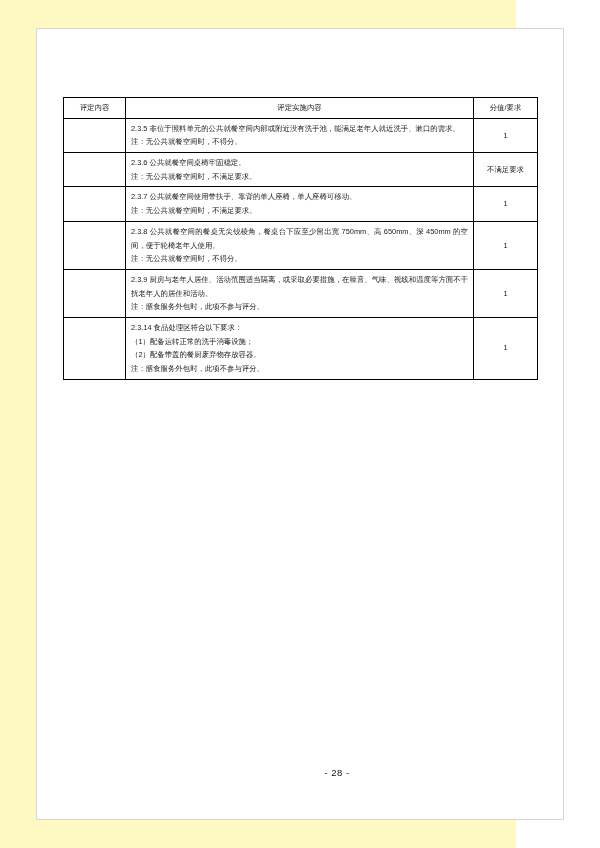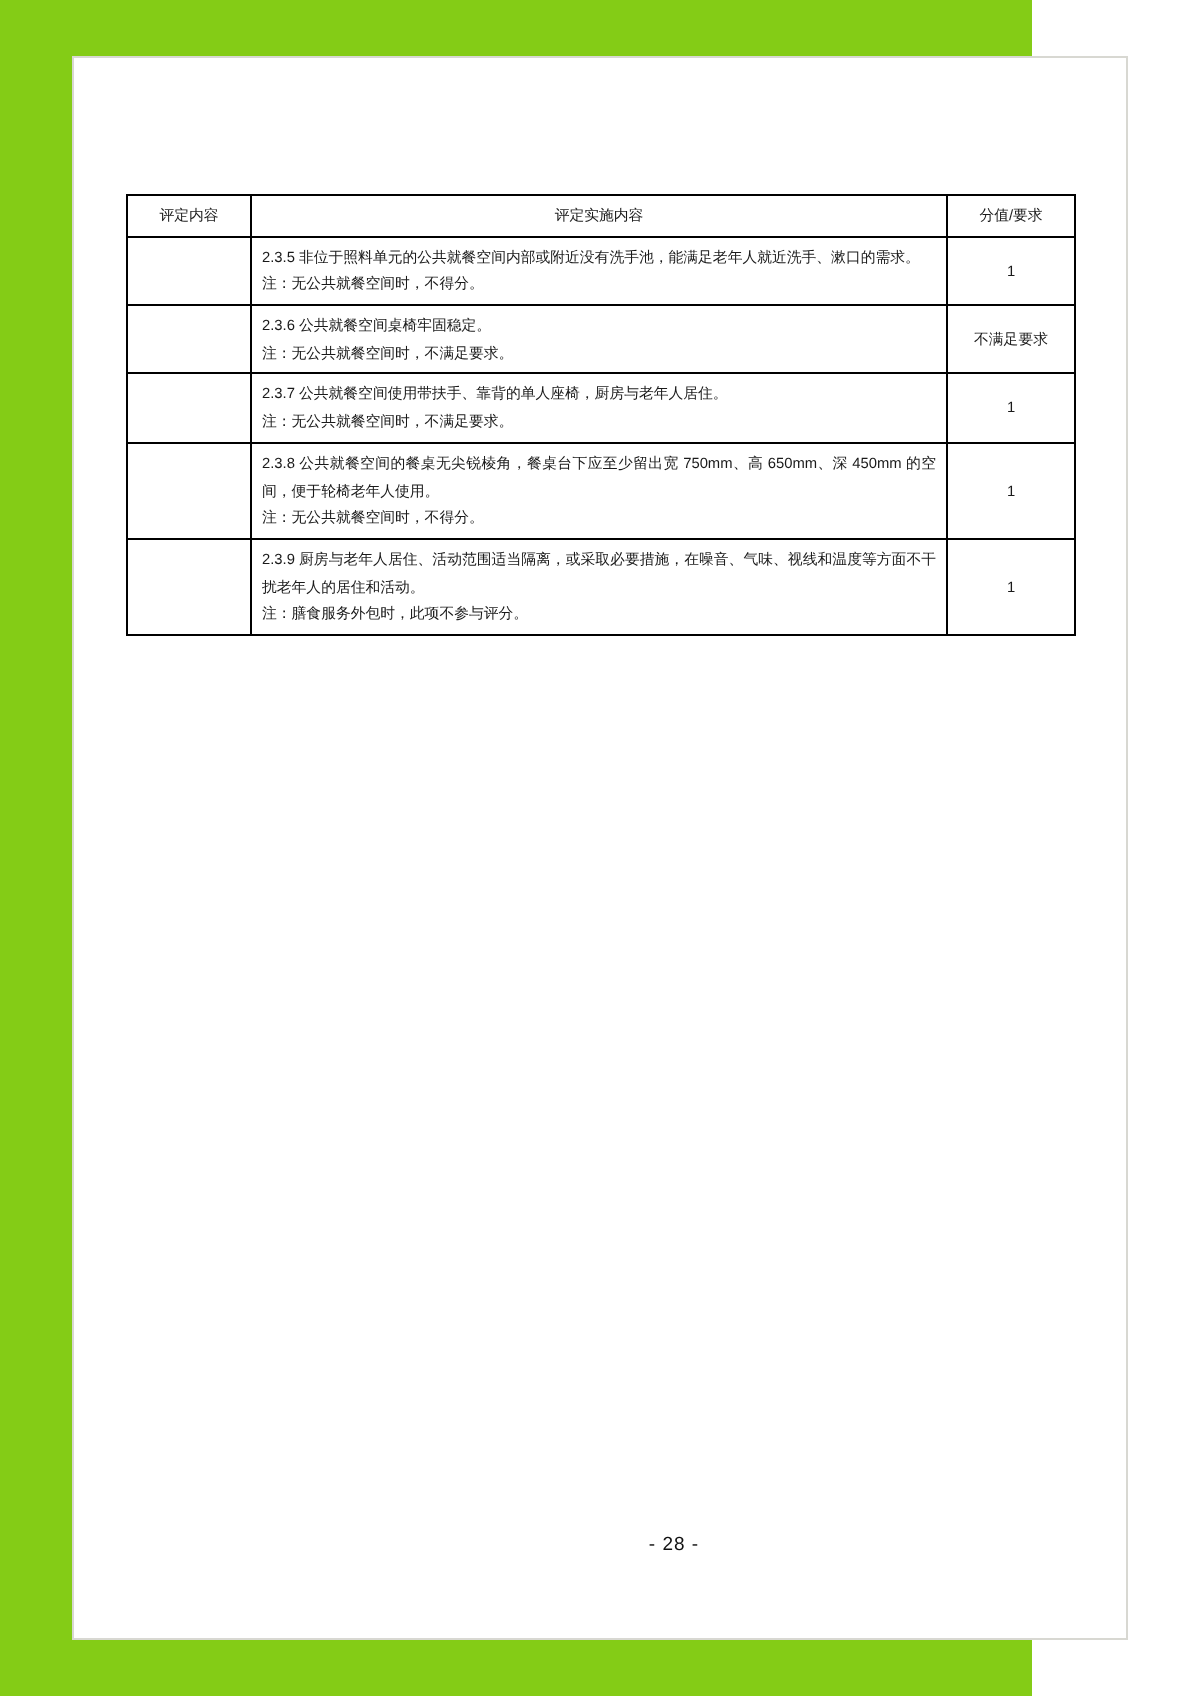--- a/index.html
+++ b/index.html
@@ -11,21 +11,21 @@
     height: 848px;
     background: #ffffff;
     font-family: "Liberation Sans", sans-serif;
     color: #1a1a1a;
     overflow: hidden;
   }
   .page {
     position: relative;
     width: 516px;
     height: 848px;
-    background: #84cc16;
+    background: #fef9c3;
     box-sizing: border-box;
   }
   .sheet {
     position: absolute;
     left: 36px;
     top: 28px;
     width: 528px;
     height: 792px;
     background: #ffffff;
     border: 1px solid #d8d8d2;
@@ -118,40 +118,50 @@
               <td class="cat-cell"></td>
               <td class="body-cell">
                 <span class="line">2.3.6 公共就餐空间桌椅牢固稳定。</span>
                 <span class="line">注：无公共就餐空间时，不满足要求。</span>
               </td>
               <td class="score-cell">不满足要求</td>
             </tr>
             <tr>
               <td class="cat-cell"></td>
               <td class="body-cell">
-                <span class="line">2.3.7 公共就餐空间使用带扶手、靠背的单人座椅，厨房与老年人居住。</span>
+                <span class="line">2.3.7 公共就餐空间使用带扶手、靠背的单人座椅，单人座椅可移动。</span>
                 <span class="line">注：无公共就餐空间时，不满足要求。</span>
               </td>
               <td class="score-cell">1</td>
             </tr>
             <tr>
               <td class="cat-cell"></td>
               <td class="body-cell">
                 <span class="line">2.3.8 公共就餐空间的餐桌无尖锐棱角，餐桌台下应至少留出宽 750mm、高 650mm、深 450mm 的空间，便于轮椅老年人使用。</span>
                 <span class="line">注：无公共就餐空间时，不得分。</span>
               </td>
               <td class="score-cell">1</td>
             </tr>
             <tr>
               <td class="cat-cell"></td>
               <td class="body-cell">
                 <span class="line">2.3.9 厨房与老年人居住、活动范围适当隔离，或采取必要措施，在噪音、气味、视线和温度等方面不干扰老年人的居住和活动。</span>
                 <span class="line">注：膳食服务外包时，此项不参与评分。</span>
               </td>
               <td class="score-cell">1</td>
             </tr>
+            <tr>
+              <td class="cat-cell"></td>
+              <td class="body-cell">
+                <span class="line">2.3.14 食品处理区符合以下要求：</span>
+                <span class="line">（1）配备运转正常的洗手消毒设施；</span>
+                <span class="line">（2）配备带盖的餐厨废弃物存放容器。</span>
+                <span class="line">注：膳食服务外包时，此项不参与评分。</span>
+              </td>
+              <td class="score-cell">1</td>
+            </tr>
           </tbody>
       </table>
     </div>
 
     <div class="pagenum">- 28 -</div>
   </div>
 </div>
 
 </body></html>

